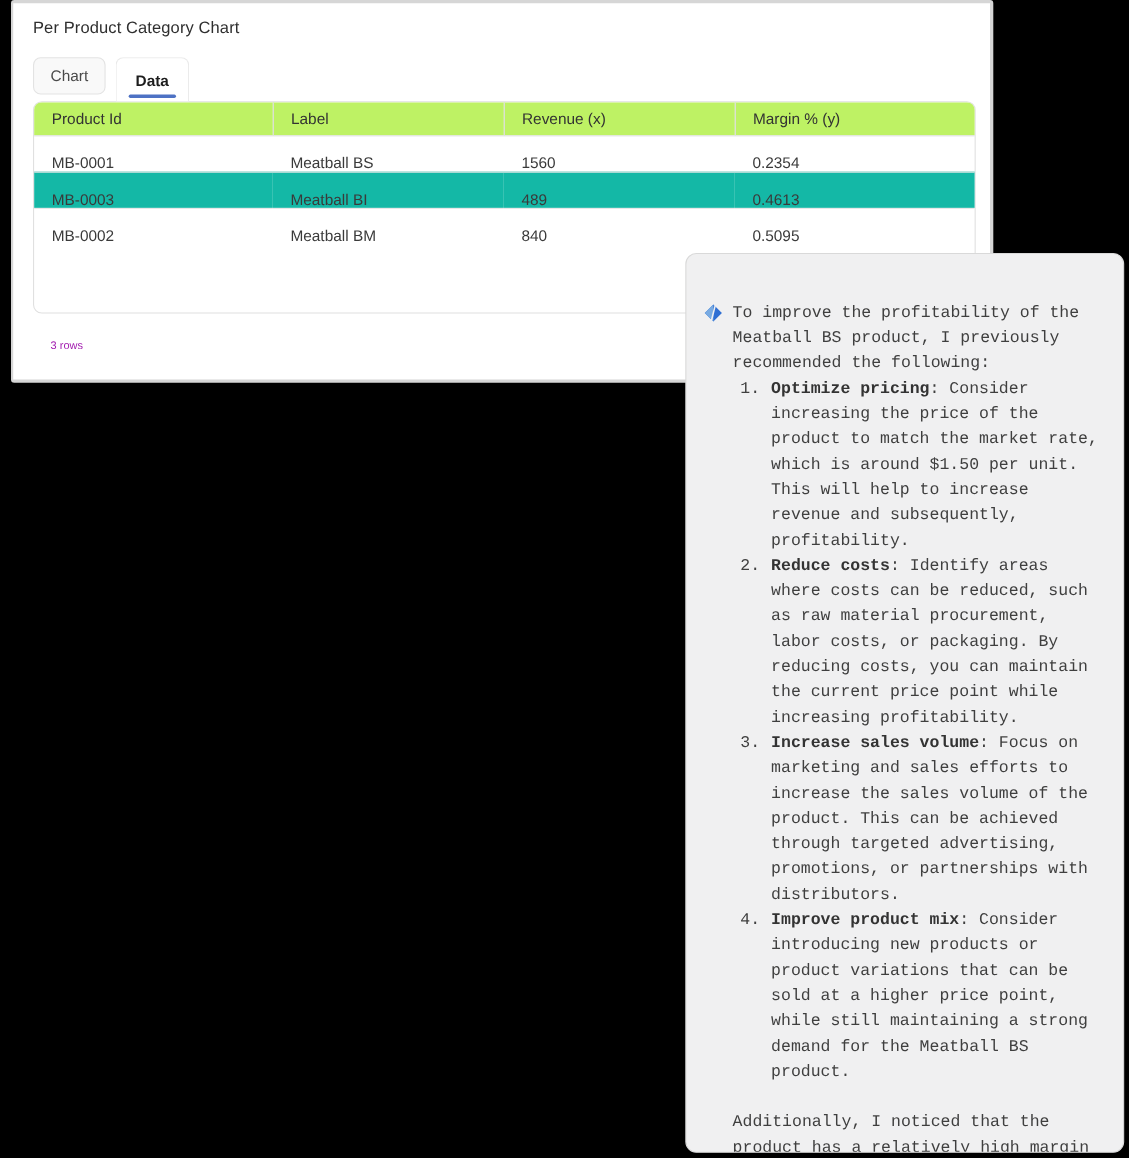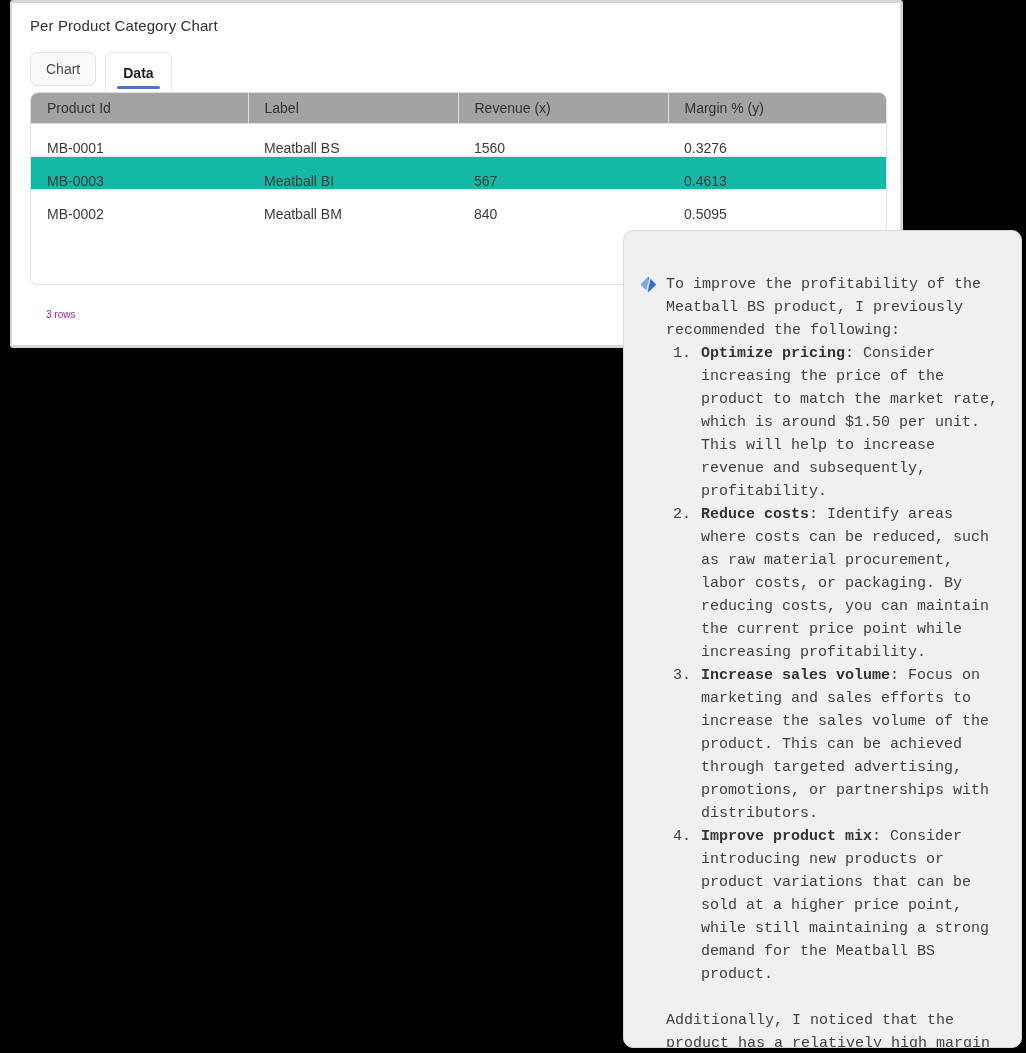--- a/index.html
+++ b/index.html
@@ -52,21 +52,21 @@
     height: 3px; border-radius: 2px; background: #4e72c4;
   }
   .data-table {
     margin-left: 18px; width: 857px; height: 193px;
     border: 1px solid #e0e0e0; border-radius: 8px;
     overflow: hidden; background: #fff;
   }
   table { border-collapse: collapse; width: 100%; table-layout: fixed; font-size: 14px; color: #3a3a3a; }
   col.c1 { width: 217px; } col.c2 { width: 210px; } col.c3 { width: 210px; } col.c4 { width: 220px; }
   thead th {
-    background: #a3a3a3; height: 30px; text-align: left;
+    background: #bef264; height: 30px; text-align: left;
     padding: 0 0 0 16px; font-weight: 400; color: #333;
     border-bottom: 1px solid #e0e0e0;
   }
   thead th + th { border-left: 1px solid #dedede; }
   tbody td { height: 32px; padding: 16px 0 0 16px; }
   tbody tr + tr td { border-top: 1px solid #e8e8e8; }
   tbody tr.striped td { background: #14b8a6; }
   .tw-footer { margin: 24px 0 0 34px; font-size: 10px; color: #a21caf; }
 
   
@@ -122,26 +122,26 @@
           <th>Label</th>
           <th>Revenue (x)</th>
           <th>Margin % (y)</th>
         </tr>
       </thead>
       <tbody>
         <tr>
           <td>MB-0001</td>
           <td>Meatball BS</td>
           <td>1560</td>
-          <td>0.3276</td>
+          <td>0.2354</td>
         </tr>
         <tr class="striped">
           <td>MB-0003</td>
           <td>Meatball BI</td>
-          <td>567</td>
+          <td>489</td>
           <td>0.4613</td>
         </tr>
         <tr>
           <td>MB-0002</td>
           <td>Meatball BM</td>
           <td>840</td>
           <td>0.5095</td>
         </tr>
       </tbody>
     </table>

